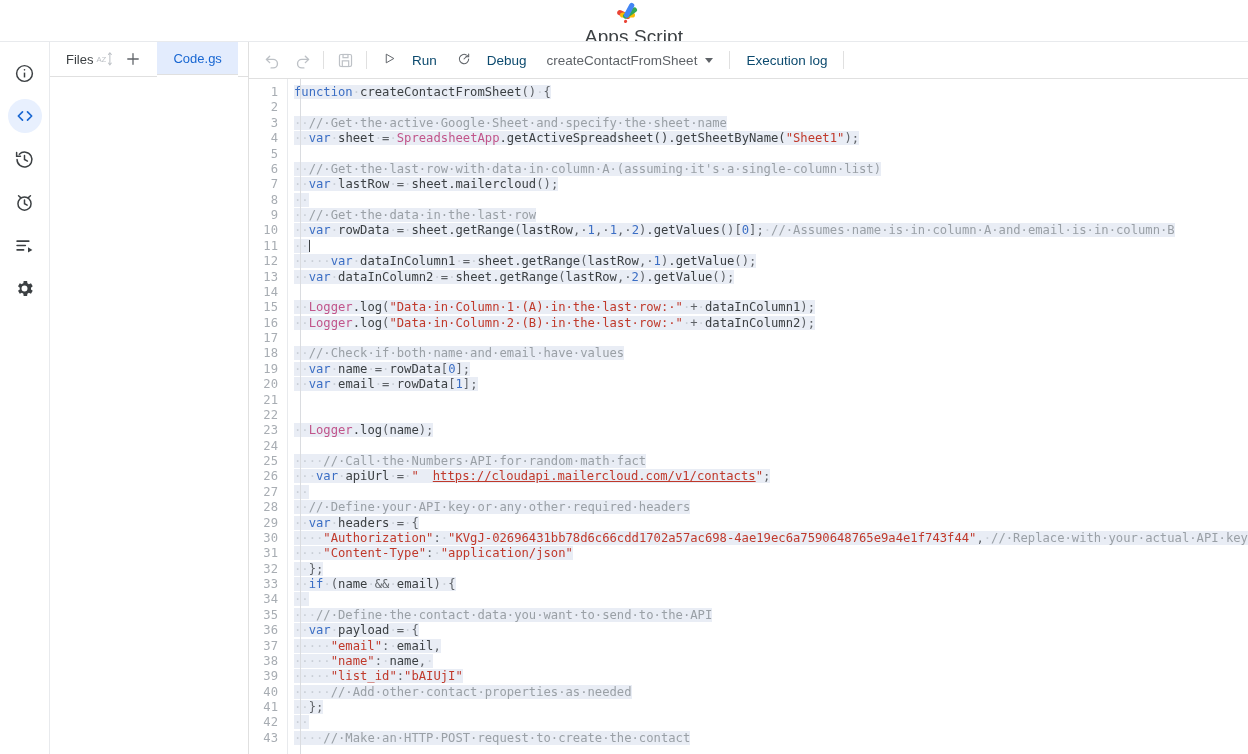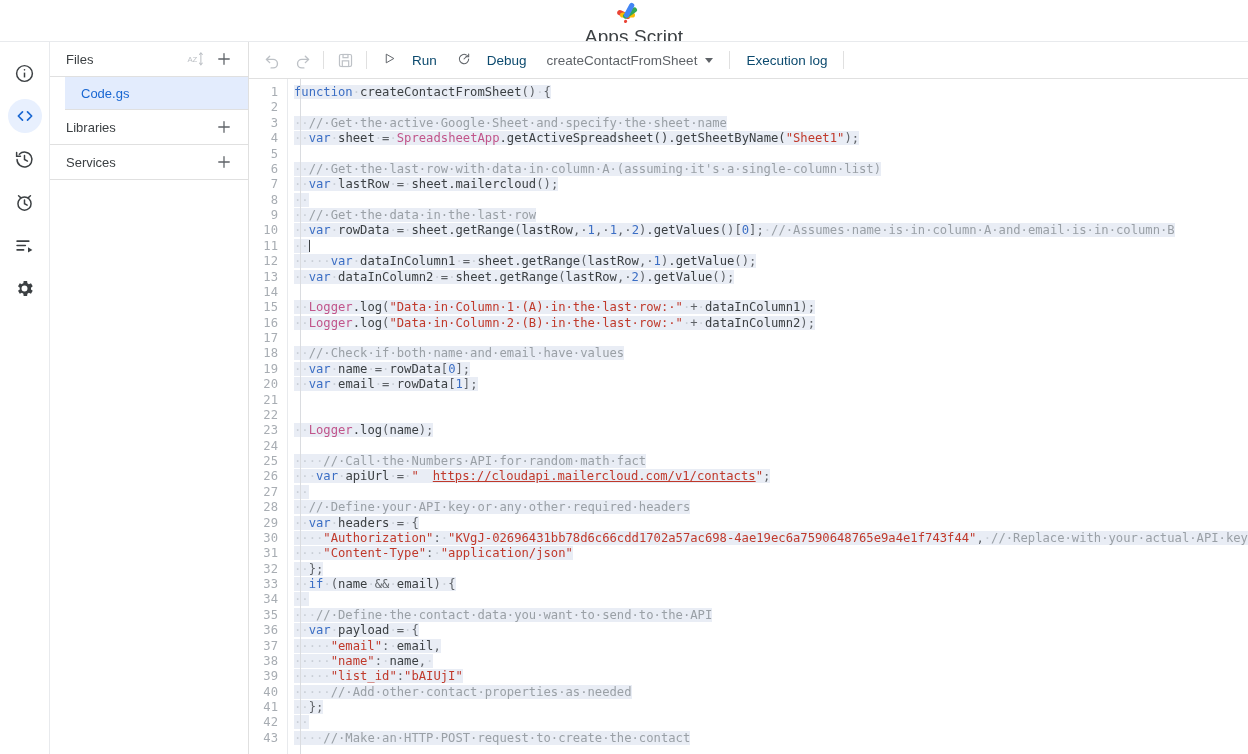--- a/index.html
+++ b/index.html
@@ -90,21 +90,21 @@
 
   
   .files-panel {
     width: 200px;
     min-width: 200px;
     background: #fff;
     border-right: 1px solid #e0e0e0;
     border-left: 1px solid #e8eaed;
     box-sizing: border-box;
     display: flex;
-    flex-direction: column;
+    flex-direction: row;
   }
   .panel-row {
     height: 35px;
     display: flex;
     align-items: center;
     padding: 0 14px 0 16px;
     box-sizing: border-box;
     border-bottom: 1px solid #e0e0e0;
     font-size: 13px;
     color: #3c4043;
@@ -121,21 +121,20 @@
     height: 33px;
     display: flex;
     align-items: center;
     padding: 0 16px;
     box-sizing: border-box;
     font-size: 13px;
     color: #1967d2;
     background: #e3ecfd;
     border-bottom: 1px solid #e0e0e0;
     cursor: pointer;
-    margin-left: 15px;
   }
   .panel-filler { flex: 1 1 auto; }
 
   
   .editor-col {
     flex: 1 1 auto;
     display: flex;
     flex-direction: column;
     min-width: 0;
     background: #fff;

